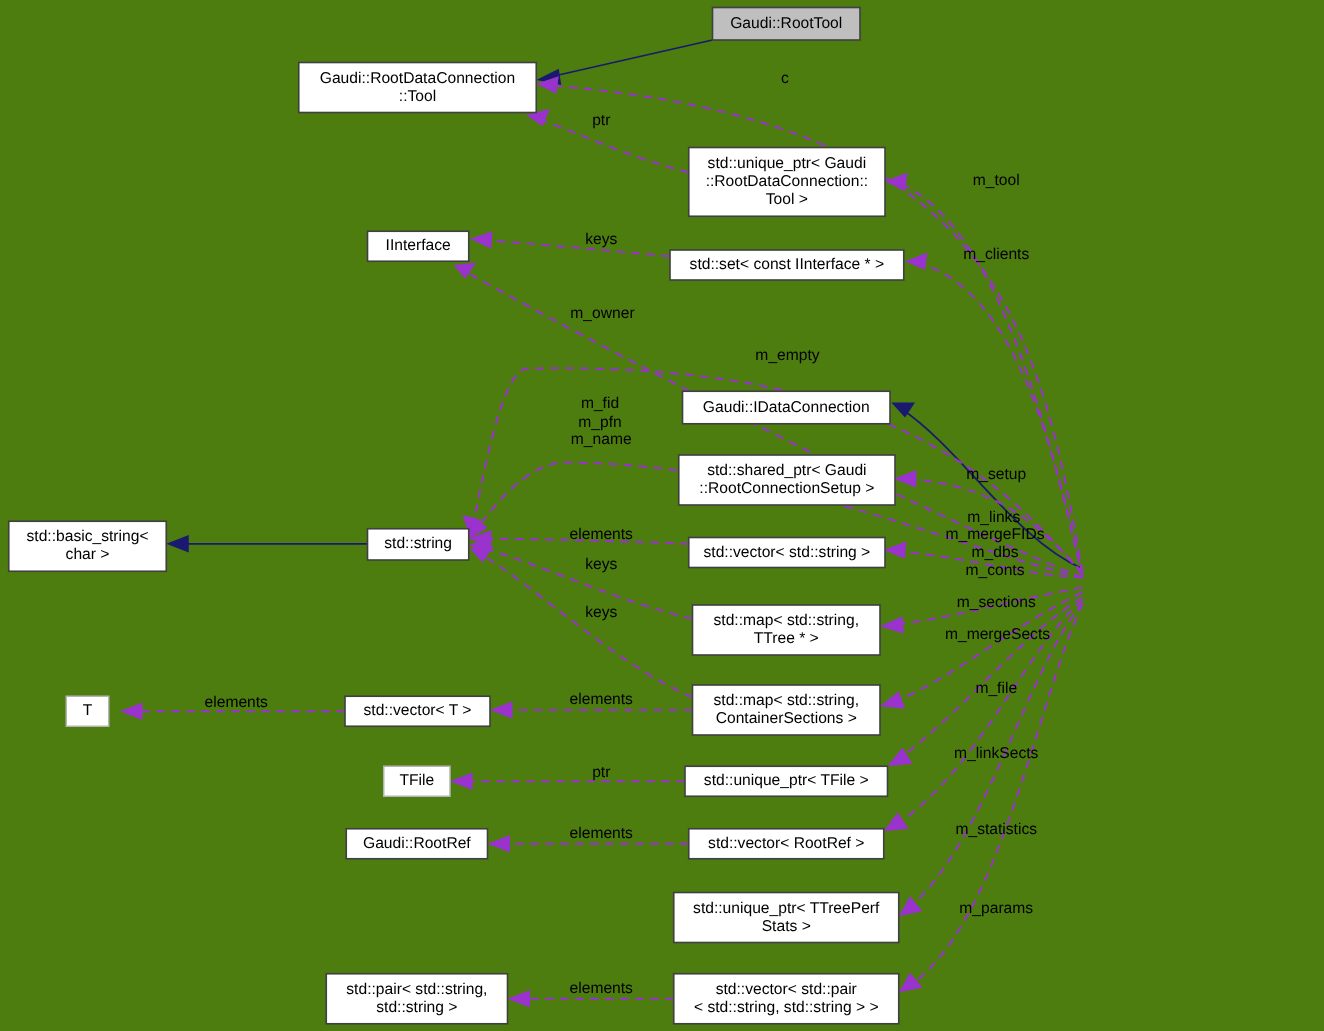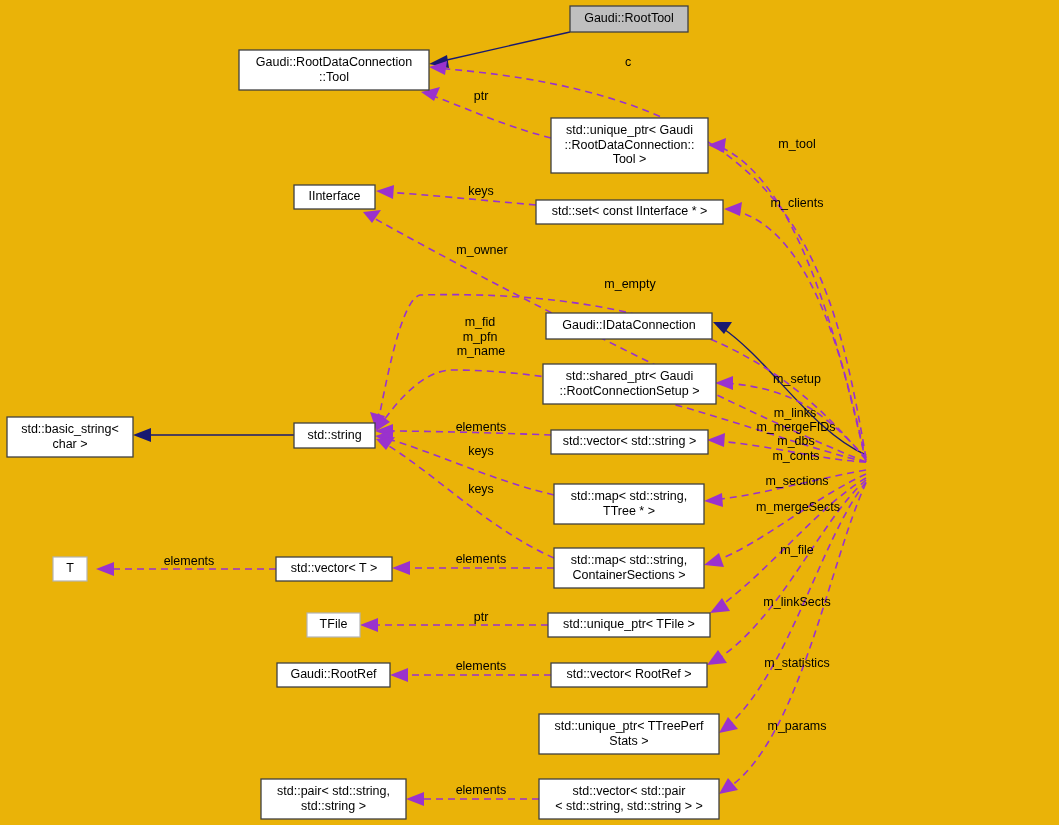--- a/index.html
+++ b/index.html
@@ -4,21 +4,21 @@
 <style>
   html, body {
     margin: 0;
     padding: 0;
     background: #ffffff;
   }
   #diagram-root {
     position: relative;
     width: 1059px;
     height: 825px;
-    background: #eab308;
+    background: #4d7c0f;
     font-family: "Liberation Sans", sans-serif;
     overflow: hidden;
   }
   #diagram-svg {
     position: absolute;
     top: 0;
     left: 0;
     width: 1059px;
     height: 825px;
   }

